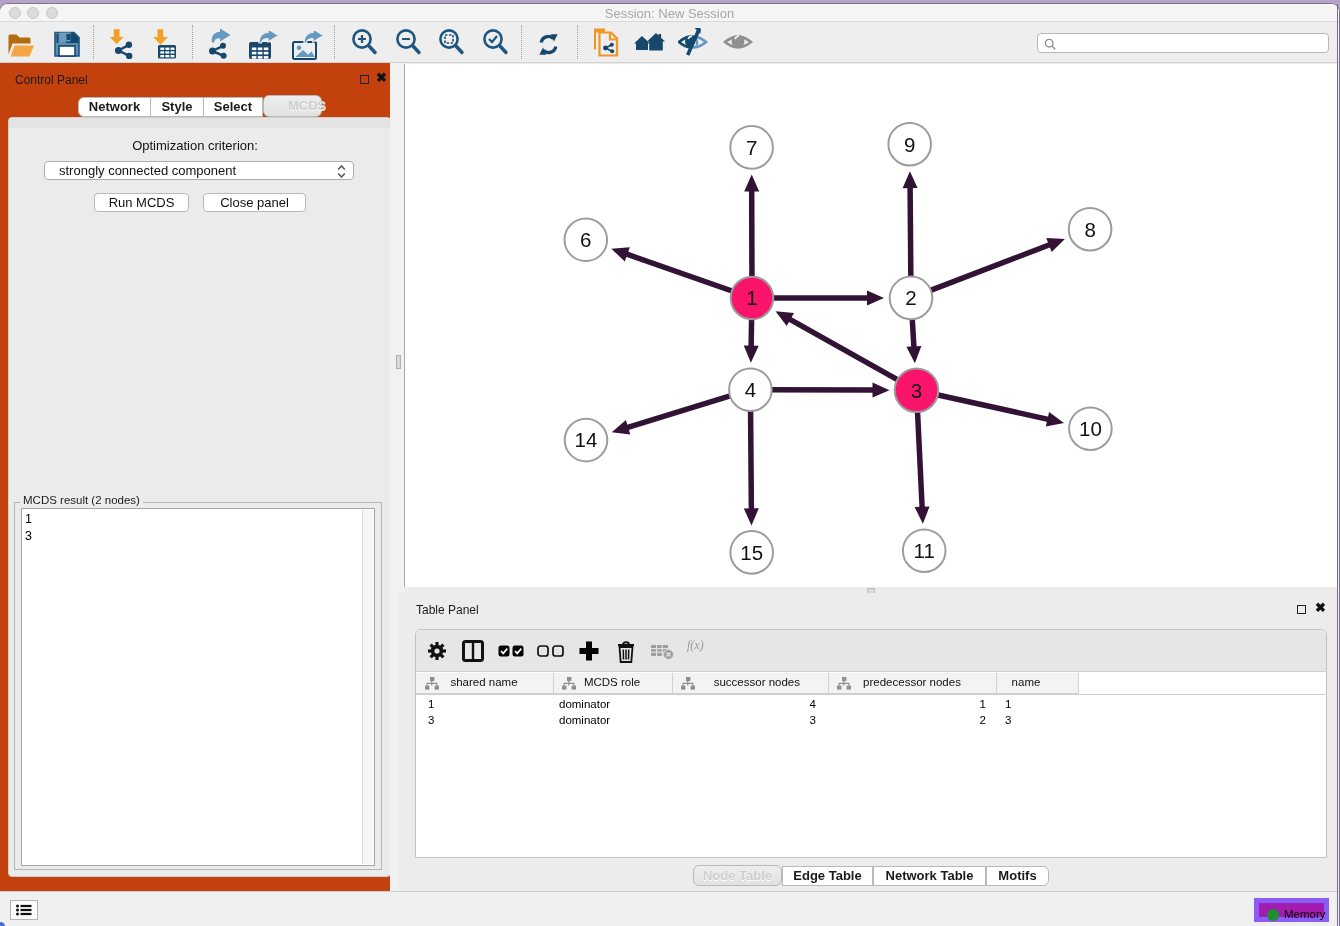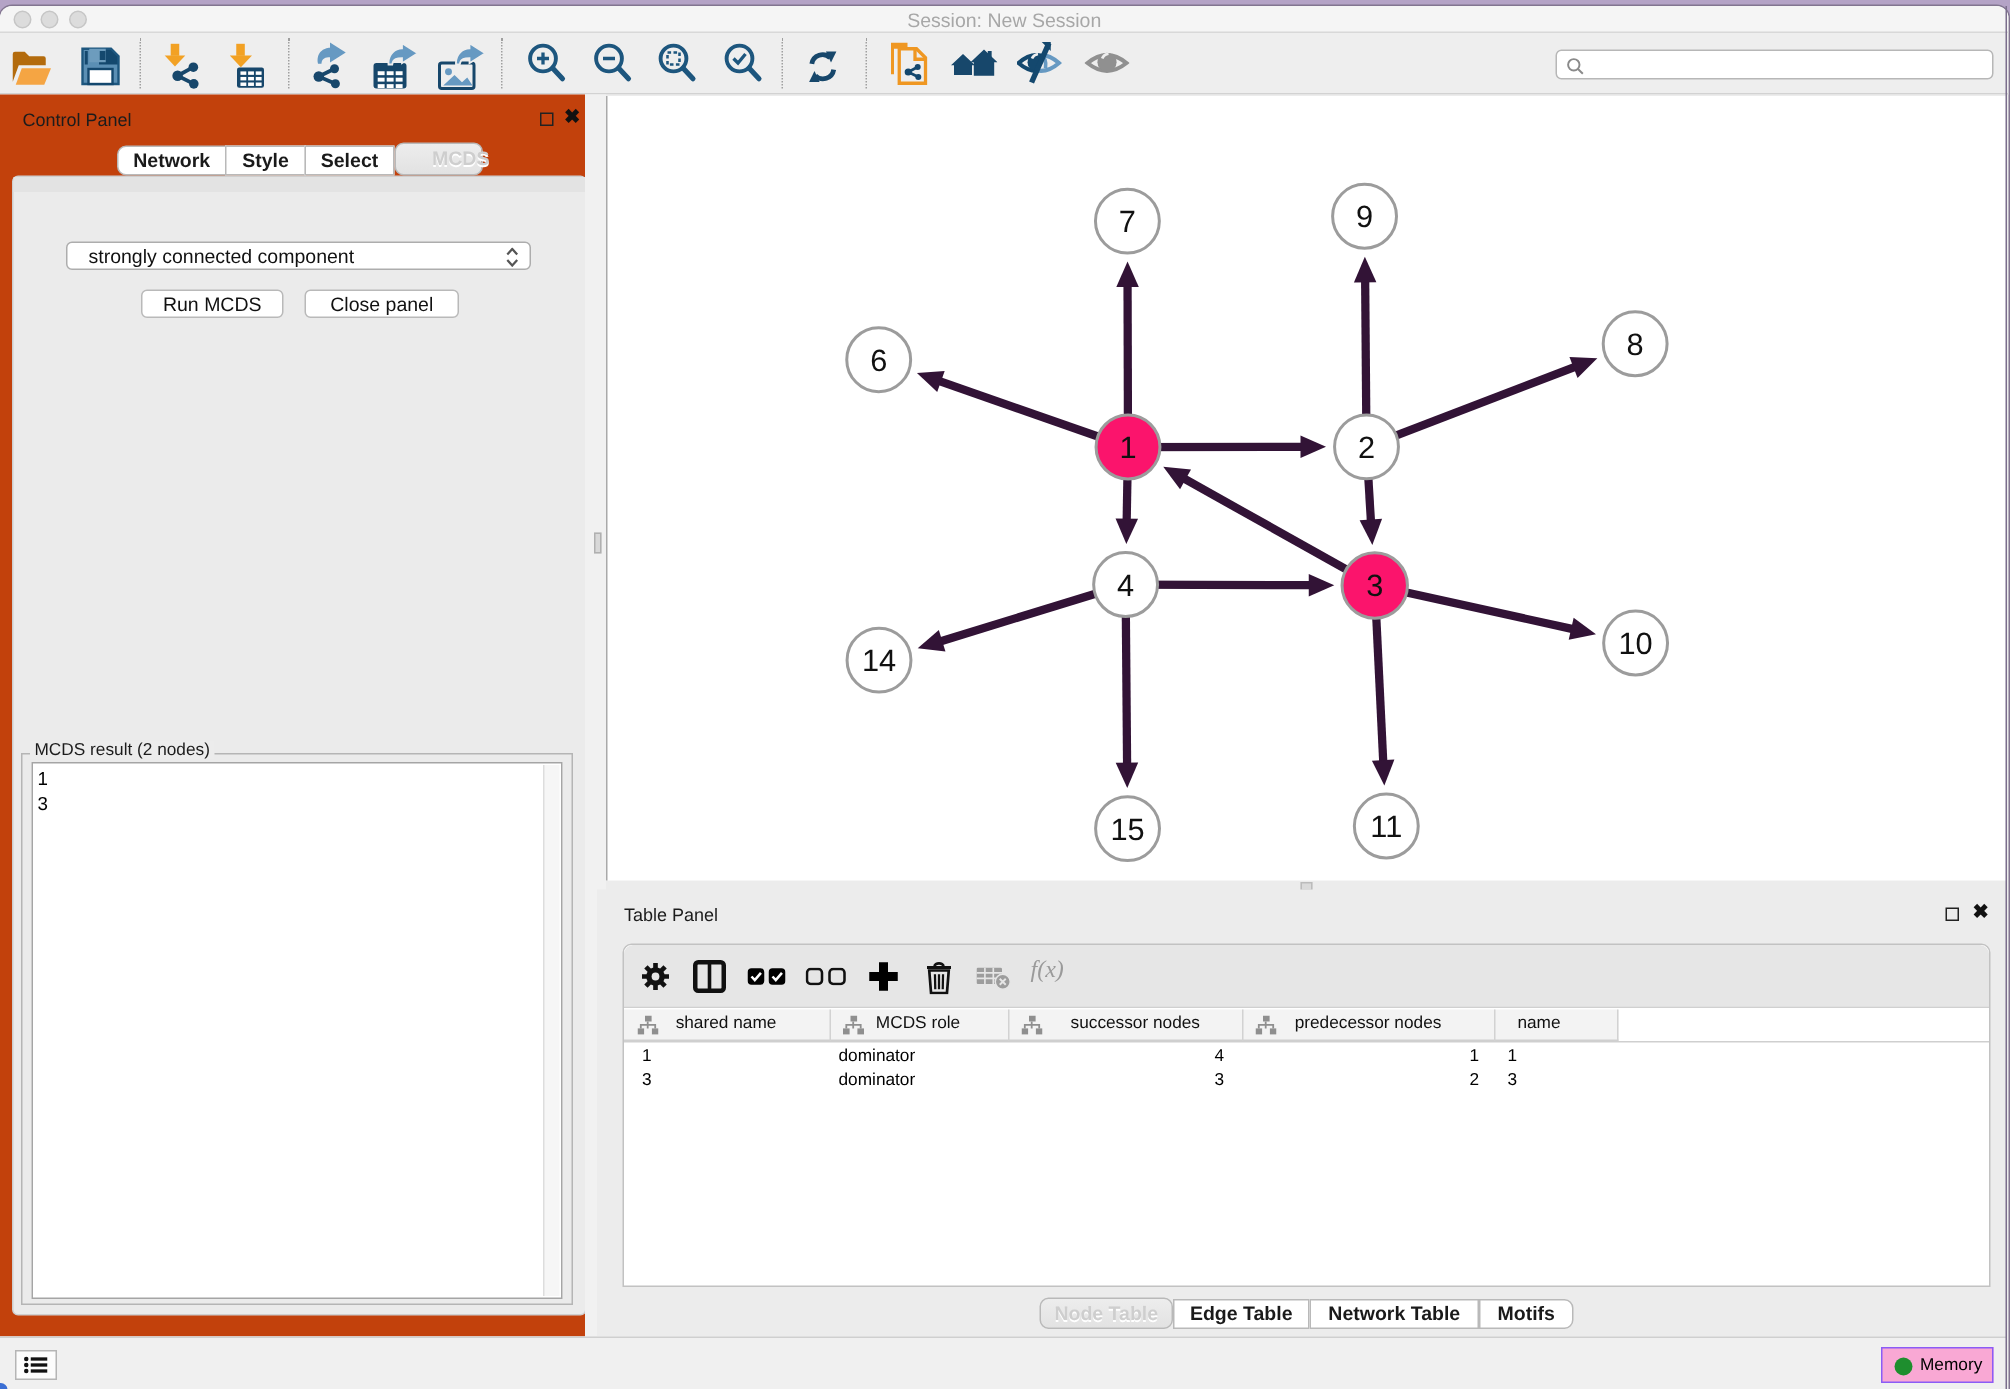--- a/index.html
+++ b/index.html
@@ -214,20 +214,21 @@
     <div id="cpanel" class="abs">
       <div class="paneltitle abs" style="left:15px;top:10px;">Control Panel</div>
       <div class="maxbtn abs" style="left:360px;top:12px;"></div>
       <div class="closex abs" style="left:376px;top:7px;">✖</div>
       <div id="tabbox" class="abs"></div>
       <div class="tab tabsel abs" style="left:263px;width:59px;top:32px;height:22px;line-height:20px;border-radius:6px;padding-left:24px;">MCDS</div>
       <div class="tab abs" style="left:78px;width:73px;border-radius:6px 0 0 6px;">Network</div>
       <div class="tab abs" style="left:150px;width:54px;">Style</div>
       <div class="tab abs" style="left:203px;width:60px;">Select</div>
       <div class="abs" style="left:9px;top:55px;width:381px;height:10px;background:#e3e3e3;"></div>
+      <div class="abs" style="left:0;top:75px;width:390px;text-align:center;font-size:13px;color:#111;">Optimization criterion:</div>
       <div class="abs" style="left:44px;top:98px;width:310px;height:19px;background:#fff;border:1px solid #adadad;border-radius:4px;font-size:13px;color:#111;line-height:17px;">
         <span class="abs" style="left:14px;">strongly connected component</span>
         <svg class="abs" style="right:7px;top:3px;" width="9" height="13" viewBox="0 0 9 13">
             <path d="M1.2 4.6 L4.5 1 L7.8 4.6" fill="none" stroke="#555" stroke-width="1.5"></path>
             <path d="M1.2 8.4 L4.5 12 L7.8 8.4" fill="none" stroke="#555" stroke-width="1.5"></path>
           </svg>
       </div>
       <div class="btn abs" style="left:94px;top:130px;width:95px;height:19px;line-height:17px;">Run MCDS</div>
       <div class="btn abs" style="left:203px;top:130px;width:103px;height:19px;line-height:17px;">Close panel</div>
       <div class="abs" style="left:14px;top:439px;width:368px;height:368px;border:1px solid #b5b5b5;"></div>
@@ -358,21 +359,21 @@
             <g stroke="#e6e6e6" stroke-width="1.1">
                 <line x1="0" y1="3.6" x2="17" y2="3.6"></line>
                 <line x1="0" y1="7.2" x2="17" y2="7.2"></line>
                 <line x1="5.6" y1="0" x2="5.6" y2="11"></line>
                 <line x1="11.2" y1="0" x2="11.2" y2="11"></line>
               </g>
             <circle cx="17.5" cy="9.5" r="5" fill="#9d9d9d" stroke="#e6e6e6" stroke-width="1"></circle>
             <path d="M15.5 7.5 l4 4 M19.5 7.5 l-4 4" stroke="#e6e6e6" stroke-width="1.3"></path>
           </svg>
 
-          <div class="abs" style="left:271px;top:8px;font-family:'Liberation Serif',serif;font-style:italic;font-size:16px;color:#9a9a9a;">f(x)</div>
+          <div class="abs" style="left:271px;top:8px;font-family:'Liberation Serif',serif;font-style:italic;font-size:12px;color:#9a9a9a;">f(x)</div>
         </div>
         <div id="thead" class="abs" style="left:0;top:43px;width:663px;height:21px;background:#f3f3f3;border-bottom:1px solid #cfcfcf;border-right:1px solid #d2d2d2;font-size:11.5px;color:#111;">
           <svg class="abs" style="left:9px;top:4px;" width="14" height="13" viewBox="0 0 14 13">
               <g fill="#8f8f8f">
                 <rect x="5" y="0" width="4.4" height="4"></rect>
                 <rect x="0" y="8.6" width="4.4" height="4"></rect>
                 <rect x="9.6" y="8.6" width="4.4" height="4"></rect>
                 <path d="M6.8 4 v2.3 M2.2 8.6 V6.3 h9.6 v2.3 M6.8 4 v4.6" stroke="#8f8f8f" stroke-width="1.2" fill="none"></path>
               </g>
             </svg>
@@ -438,20 +439,20 @@
           <g fill="#111">
             <circle cx="1.5" cy="2" r="1.5"></circle>
             <circle cx="1.5" cy="6" r="1.5"></circle>
             <circle cx="1.5" cy="10" r="1.5"></circle>
             <rect x="4.5" y="0.9" width="11" height="2.2"></rect>
             <rect x="4.5" y="4.9" width="11" height="2.2"></rect>
             <rect x="4.5" y="8.9" width="11" height="2.2"></rect>
           </g>
         </svg>
     </div>
-    <div class="abs" style="left:1254px;top:6px;width:75px;height:24px;background:#f9a8d4;border:1px solid #8b5cf6;">
+    <div class="abs" style="left:1254px;top:6px;width:75px;height:24px;background:#a21caf;border:5px solid #8b5cf6;">
       <div class="abs" style="left:8px;top:6px;width:12px;height:12px;border-radius:50%;background:#1e8e2e;"></div>
       <div class="abs" style="left:25px;top:5px;font-size:11.5px;color:#000;">Memory</div>
     </div>
   </div>
 </div>
 <div class="abs" style="left:1337px;top:4px;width:1px;height:922px;background:#7b6e8c;"></div>
 <div class="abs" style="left:-4px;top:922px;width:9px;height:9px;border-radius:50%;background:#3b6fd4;"></div>
 
 </body></html>

